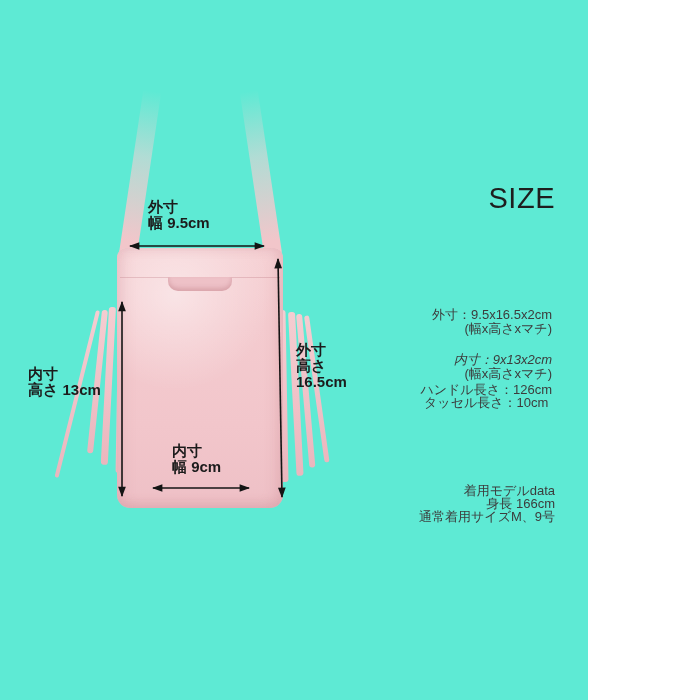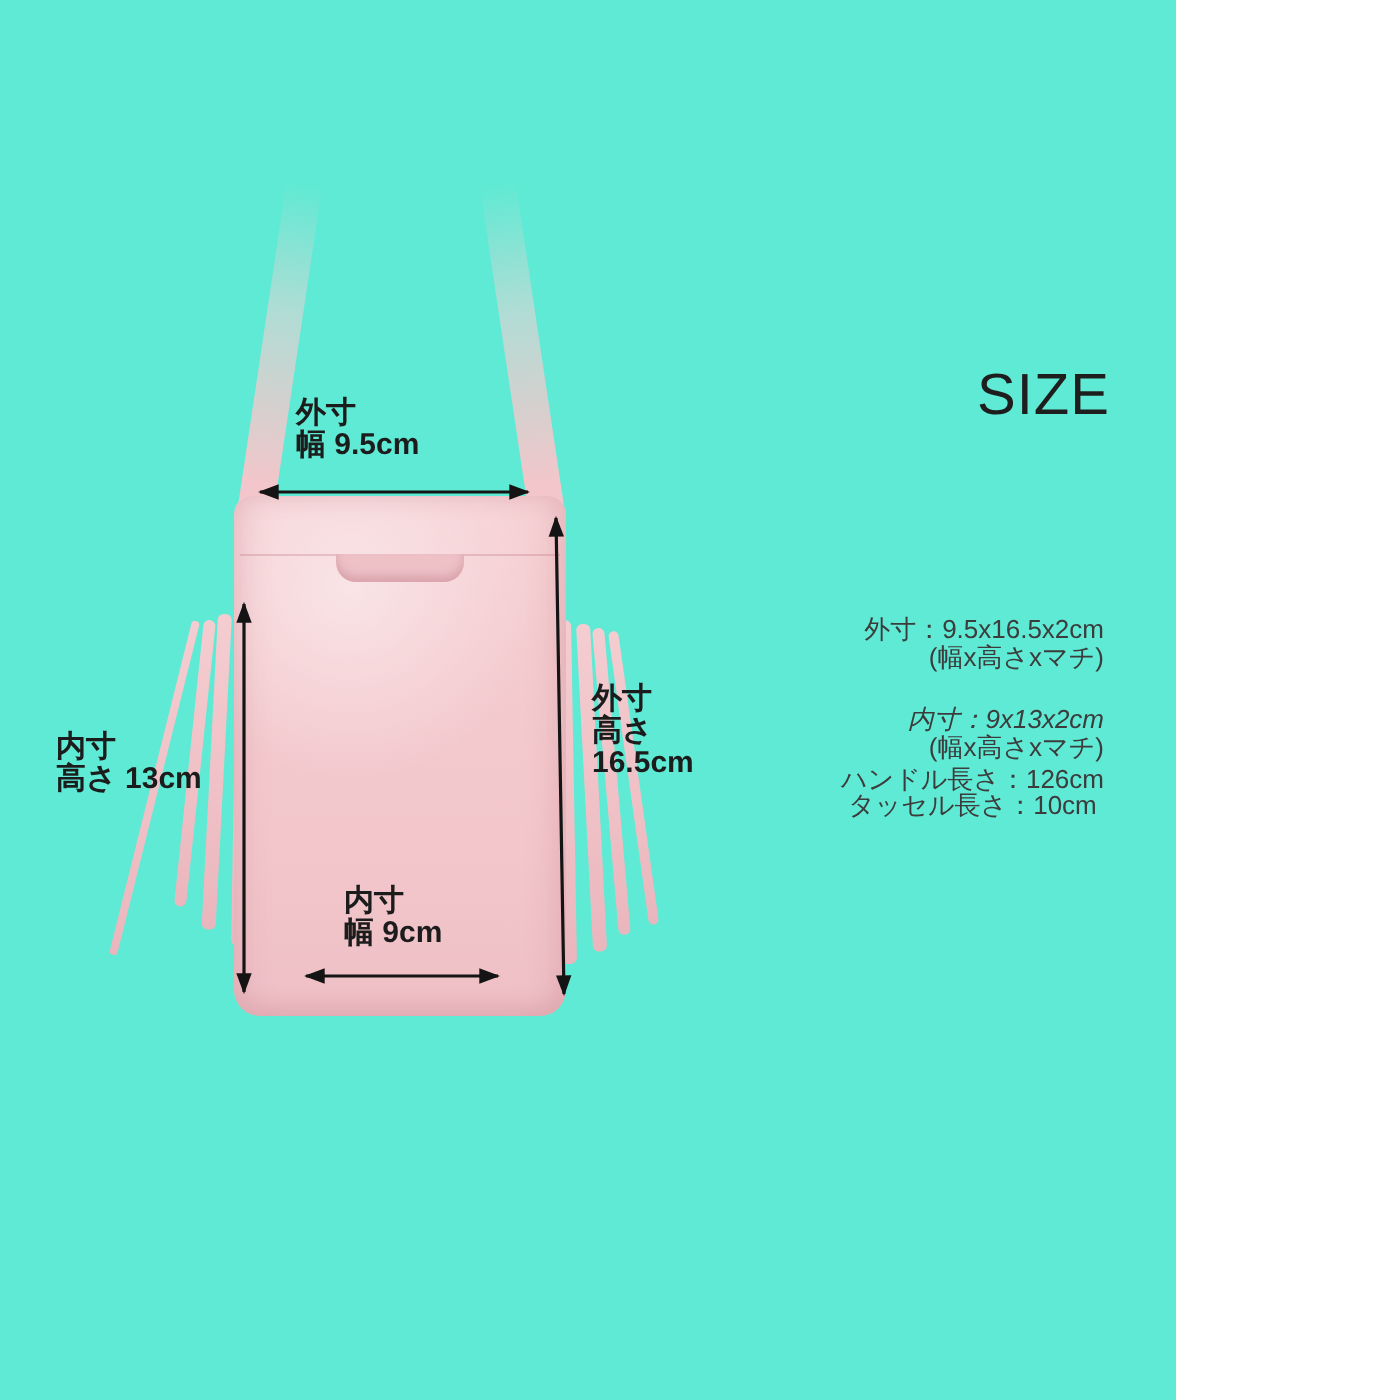--- a/index.html
+++ b/index.html
@@ -152,14 +152,19 @@
     <div>(幅x高さxマチ)</div>
     <div class="pair2">内寸：9x13x2cm</div>
     <div>(幅x高さxマチ)</div>
   </div>
 
   <div class="panel-block" id="lengths">
     <div>ハンドル長さ：126cm</div>
     <div class="row2">タッセル長さ：10cm</div>
   </div>
 
+  <div class="panel-block" id="model">
+    <div>着用モデルdata</div>
+    <div>身長 166cm</div>
+    <div>通常着用サイズM、9号</div>
+  </div>
 
 </div>
 
 </body></html>

